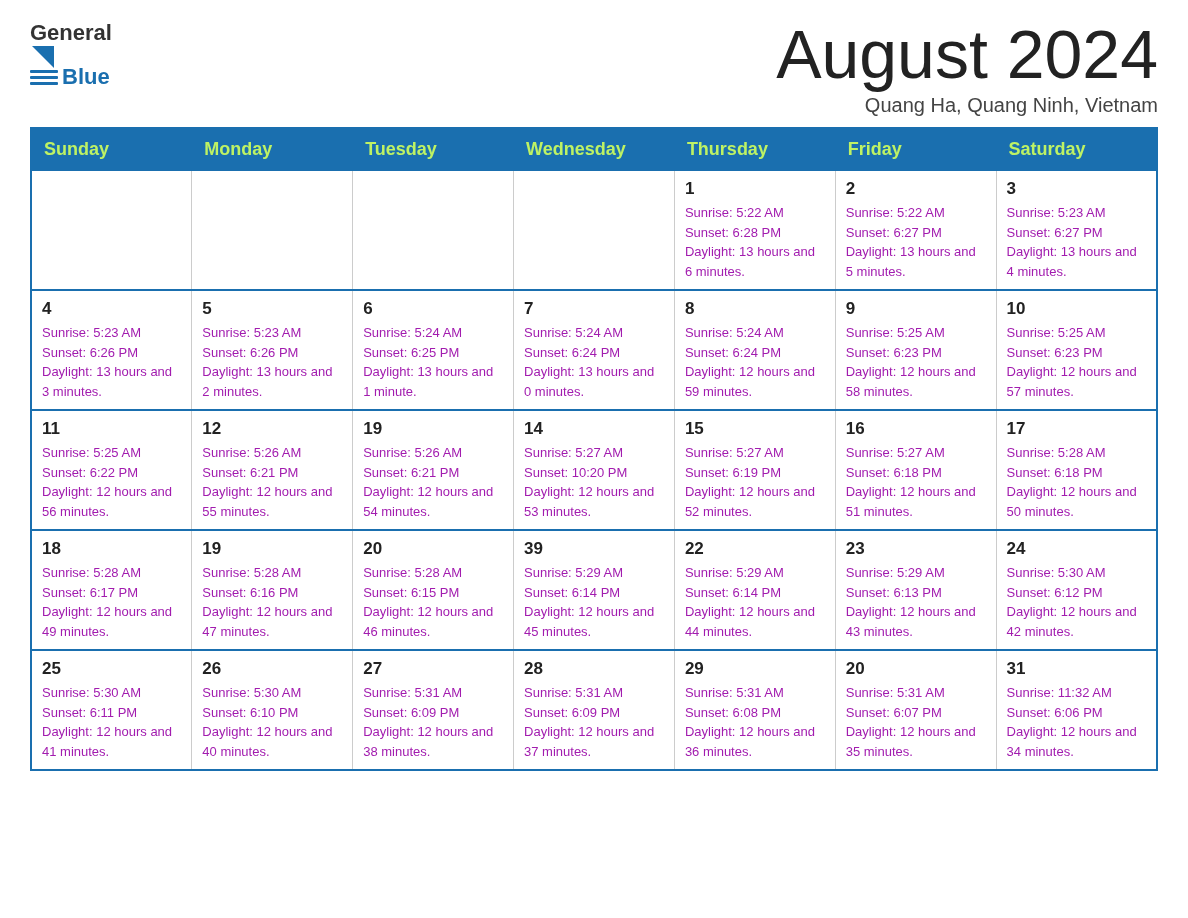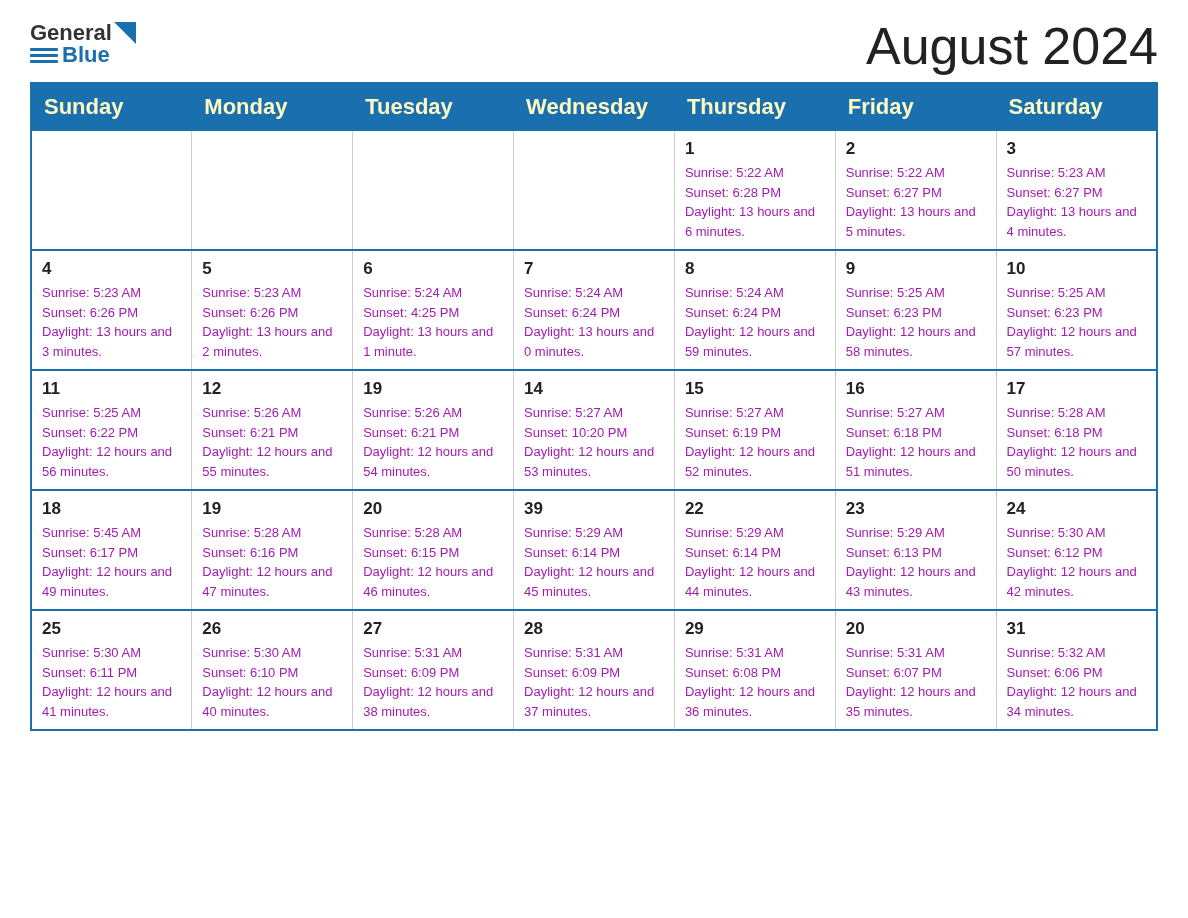--- a/index.html
+++ b/index.html
@@ -28,39 +28,39 @@
     }
     .logo-line {
       height: 3px;
       background: #1a6faf;
       border-radius: 1px;
     }
     .title-section {
       text-align: right;
     }
     .month-title {
-      font-size: 52px;
+      font-size: 68px;
       font-weight: normal;
       color: #222;
       line-height: 1;
     }
     .location {
       font-size: 20px;
       color: #444;
       margin-top: 6px;
     }
     .calendar {
       width: 100%;
       border-collapse: collapse;
       border: 2px solid #1a6faf;
     }
     .calendar th {
       background: #1a6faf;
-      color: #fef9c3;
-      font-size: 22px;
+      color: #bef264;
+      font-size: 18px;
       font-weight: bold;
       padding: 10px 12px;
       text-align: left;
       border: 1px solid #1a6faf;
     }
     .calendar td {
       vertical-align: top;
       padding: 8px 10px;
       font-size: 13px;
       color: #222;
@@ -85,21 +85,21 @@
     }
     .empty-cell {
       background: #fff;
     }
     .logo-wrapper {
       display: flex;
       flex-direction: column;
     }
     .logo-top-row {
       display: flex;
-      align-items: center;
+      flex-direction: column;
     }
     .logo-icon {
       display: flex;
       align-items: flex-start;
       margin-left: 2px;
     }
   </style>
 </head>
 <body>
 
@@ -118,20 +118,21 @@
       <div style="display:flex; flex-direction:column; gap:3px; margin-right:4px;">
         <div class="logo-line" style="width:28px;"></div>
         <div class="logo-line" style="width:28px;"></div>
         <div class="logo-line" style="width:28px;"></div>
       </div>
       <span class="logo-text-blue">Blue</span>
     </div>
   </div>
   <div class="title-section">
     <div class="month-title">August 2024</div>
+    <div class="location">Quang Ha, Quang Ninh, Vietnam</div>
   </div>
 </div>
 
 <table class="calendar">
   <thead>
     <tr>
       <th>Sunday</th>
       <th>Monday</th>
       <th>Tuesday</th>
       <th>Wednesday</th>
@@ -174,21 +175,21 @@
         </td>
         <td>
           <span class="day-number">5</span>
           <div class="day-info">Sunrise: 5:23 AM
 Sunset: 6:26 PM
 Daylight: 13 hours and 2 minutes.</div>
         </td>
         <td>
           <span class="day-number">6</span>
           <div class="day-info">Sunrise: 5:24 AM
-Sunset: 4:25 PM
+Sunset: 6:25 PM
 Daylight: 13 hours and 1 minute.</div>
         </td>
         <td>
           <span class="day-number">7</span>
           <div class="day-info">Sunrise: 5:24 AM
 Sunset: 6:24 PM
 Daylight: 13 hours and 0 minutes.</div>
         </td>
         <td>
           <span class="day-number">8</span>
@@ -249,21 +250,21 @@
         <td>
           <span class="day-number">17</span>
           <div class="day-info">Sunrise: 5:28 AM
 Sunset: 6:18 PM
 Daylight: 12 hours and 50 minutes.</div>
         </td>
       </tr>
       <tr class="week-row">
         <td>
           <span class="day-number">18</span>
-          <div class="day-info">Sunrise: 5:45 AM
+          <div class="day-info">Sunrise: 5:28 AM
 Sunset: 6:17 PM
 Daylight: 12 hours and 49 minutes.</div>
         </td>
         <td>
           <span class="day-number">19</span>
           <div class="day-info">Sunrise: 5:28 AM
 Sunset: 6:16 PM
 Daylight: 12 hours and 47 minutes.</div>
         </td>
         <td>
@@ -329,19 +330,19 @@
 Daylight: 12 hours and 36 minutes.</div>
         </td>
         <td>
           <span class="day-number">20</span>
           <div class="day-info">Sunrise: 5:31 AM
 Sunset: 6:07 PM
 Daylight: 12 hours and 35 minutes.</div>
         </td>
         <td>
           <span class="day-number">31</span>
-          <div class="day-info">Sunrise: 5:32 AM
+          <div class="day-info">Sunrise: 11:32 AM
 Sunset: 6:06 PM
 Daylight: 12 hours and 34 minutes.</div>
         </td>
       </tr>
     </tbody>
 </table>
 
 </body></html>

